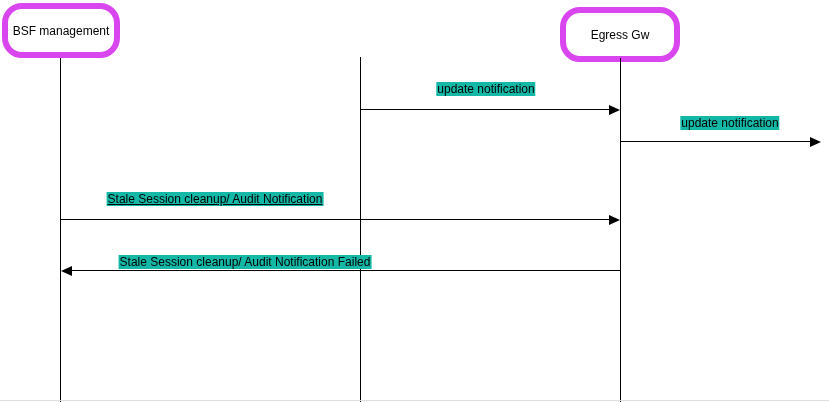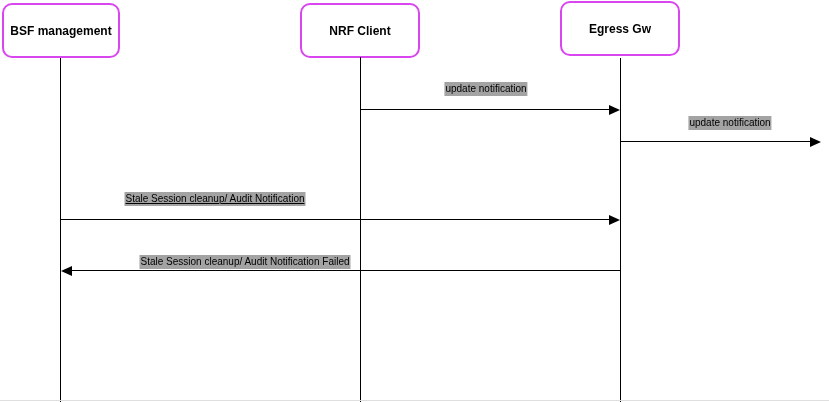--- a/index.html
+++ b/index.html
@@ -13,27 +13,26 @@
     height: 402px;
     background: #ffffff;
     font-family: "Liberation Sans", sans-serif;
     color: #000000;
     overflow: hidden;
   }
   .participant {
     position: absolute;
     height: 55px;
     box-sizing: border-box;
-    border: 2px solid #d946ef;
-    border-radius: 10px;
+    border: 6px solid #d946ef;
+    border-radius: 20px;
     background: #ffffff;
     display: flex;
     align-items: center;
     justify-content: center;
-    font-weight: bold;
   }
   .participant-label {
     font-size: 12px;
     line-height: 14px;
     white-space: nowrap;
   }
   .lifeline {
     position: absolute;
     width: 1px;
     background: #000000;
@@ -48,49 +47,46 @@
     width: 0;
     height: 0;
     border-top: 5px solid transparent;
     border-bottom: 5px solid transparent;
   }
   .arrowhead.right { border-left: 11px solid #000000; }
   .arrowhead.left  { border-right: 11px solid #000000; }
   .msg-label {
     position: absolute;
     transform: translateX(-50%);
-    font-size: 10px;
+    font-size: 12px;
     line-height: 14px;
     white-space: nowrap;
-    background: #a3a3a3;
+    background: #14b8a6;
     padding: 0 1px;
   }
   .bottom-edge {
     position: absolute;
     left: 0;
     top: 400px;
     width: 829px;
     height: 1px;
     background: #dedede;
   }
 </style>
 </head>
 <body>
 
 <div class="canvas">
 
   <div class="participant" style="left:2px; top:3px; width:118px;">
     <span class="participant-label">BSF management</span>
   </div>
 
-  <div class="participant" style="left:300px; top:3px; width:120px;">
-    <span class="participant-label">NRF Client</span>
-  </div>
 
-  <div class="participant" style="left:560px; top:1px; width:120px;">
+  <div class="participant" style="left:560px; top:7px; width:120px;">
     <span class="participant-label">Egress Gw</span>
   </div>
 
   <div class="lifeline" style="left:60px; top:58px; height:344px;"></div>
   <div class="lifeline" style="left:360px; top:57px; height:345px;"></div>
   <div class="lifeline" style="left:620px; top:58px; height:344px;"></div>
 
   <div>
     <span class="msg-label" style="left:486px; top:82px;">update notification</span>
     <div class="msg-line" style="left:361px; top:109px; width:248px;"></div>

